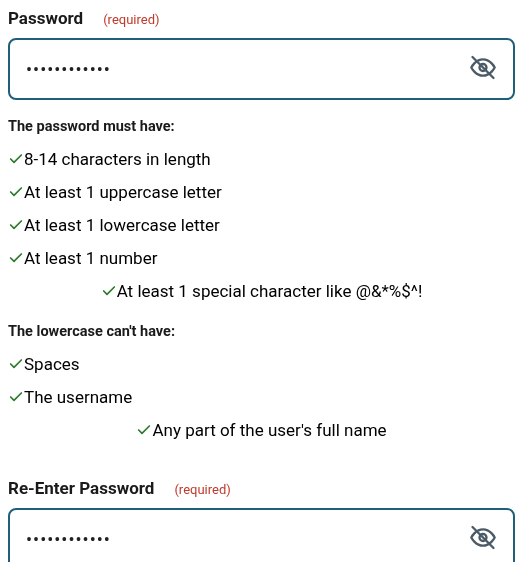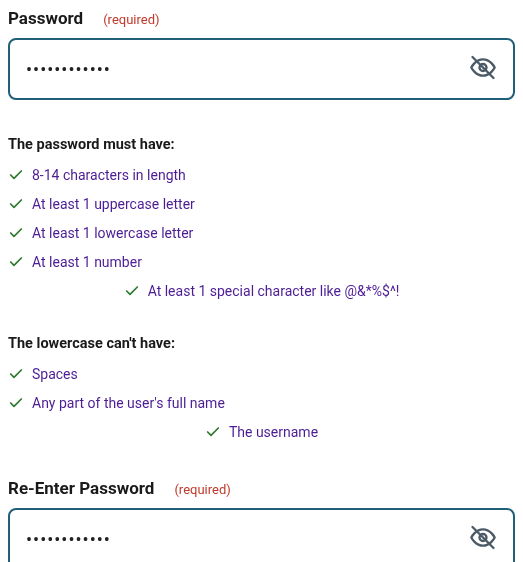--- a/index.html
+++ b/index.html
@@ -62,39 +62,38 @@
       align-items: center;
       justify-content: center;
     }
     .toggle-visibility svg {
       width: 28px;
       height: 28px;
       stroke: #4a5a66;
       fill: none;
     }
     .requirements-section {
-      margin-top: 36px;
+      margin-top: 18px;
       margin-bottom: 22px;
     }
     .req-heading {
       font-size: 14.5px;
       font-weight: 700;
       color: #1a1a1a;
       margin-bottom: 14px;
     }
     .req-list {
       list-style: none;
     }
     .req-item {
       display: flex;
       align-items: center;
-      gap: 8px;
       margin-bottom: 13px;
-      font-size: 14px;
-      color: #4c1d95;
+      font-size: 17px;
+      color: #000000;
     }
     .req-item:last-child {
       margin-bottom: 0;
       justify-content: center;
     }
     .check-icon {
       flex-shrink: 0;
       width: 16px;
       height: 16px;
       display: flex;
@@ -190,29 +189,29 @@
           </svg>
       </span>
       <span>Spaces</span>
     </li>
     <li class="req-item">
       <span class="check-icon">
         <svg viewBox="0 0 24 24" stroke-linecap="round" stroke-linejoin="round">
             <polyline points="4 12 9 17 20 6"></polyline>
           </svg>
       </span>
+      <span>The username</span>
+    </li>
+    <li class="req-item">
+      <span class="check-icon">
+        <svg viewBox="0 0 24 24" stroke-linecap="round" stroke-linejoin="round">
+            <polyline points="4 12 9 17 20 6"></polyline>
+          </svg>
+      </span>
       <span>Any part of the user's full name</span>
-    </li>
-    <li class="req-item">
-      <span class="check-icon">
-        <svg viewBox="0 0 24 24" stroke-linecap="round" stroke-linejoin="round">
-            <polyline points="4 12 9 17 20 6"></polyline>
-          </svg>
-      </span>
-      <span>The username</span>
     </li>
   </ul>
 </div>
 
 <div class="field-group second-field">
   <div class="field-label-row">
     <span class="field-label">Re-Enter Password</span>
     <span class="required-tag">(required)</span>
   </div>
   <div class="input-wrapper">

